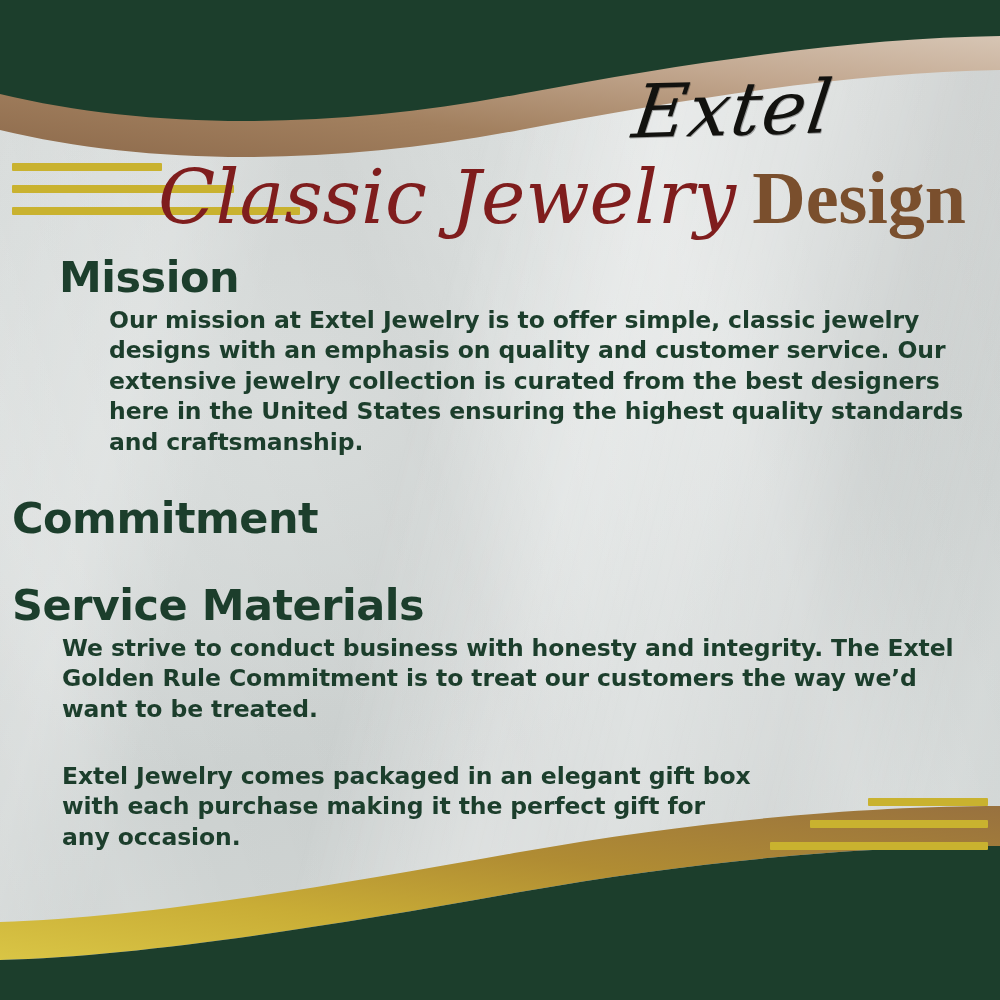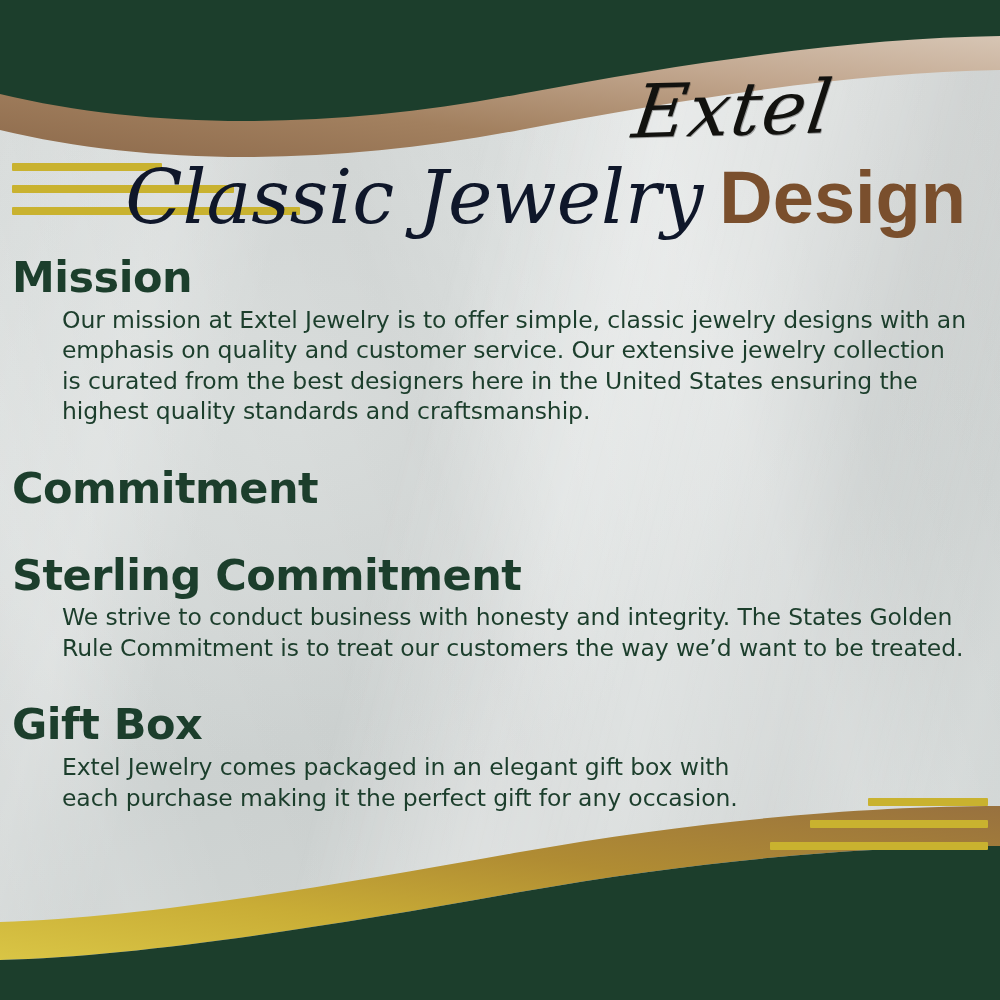--- a/index.html
+++ b/index.html
@@ -111,25 +111,25 @@
     right: 34px;
     top: 153px;
     text-align: right;
     white-space: nowrap;
   }
   .title-main {
     font-family: "DejaVu Serif", "Liberation Serif", serif;
     font-style: italic;
     font-weight: 400;
     font-size: 75px;
-    color: #0f172a;
+    color: #7f1d1d;
     letter-spacing: 0px;
   }
   .title-accent {
-    font-family: Liberation Sans, sans-serif;
+    font-family: Liberation Serif, serif;
     font-style: normal;
     font-weight: 700;
     font-size: 74px;
     color: #7a4f2d;
     margin-left: 16px;
   }
 
   
   .sections {
     position: absolute;
@@ -143,27 +143,27 @@
     font-family: "DejaVu Sans", "Liberation Sans", sans-serif;
     font-weight: 700;
     font-size: 43px;
     line-height: 1.18;
     color: #1c3e2c;
     letter-spacing: -0.5px;
   }
   .sec-body {
     margin: 0 34px 0 62px;
     font-family: "DejaVu Sans", "Liberation Sans", sans-serif;
-    font-weight: 400;
+    font-weight: 700;
     font-size: 23.5px;
     line-height: 1.30;
     color: #1c3e2c;
     letter-spacing: -0.1px;
   }
-  .sec-mission   { margin-top: 0px; }
+  .sec-mission   { margin-top: 0px; padding-left: 47px; }
   .sec-materials { margin-top: 36px; }
   .sec-service   { margin-top: 36px; }
   .sec-giftbox   { margin-top: 36px; }
   .sec-giftbox .sec-body { margin-right: 240px; }
 </style>
 </head>
 <body>
 
 <div id="poster">
 
@@ -225,23 +225,22 @@
     <div class="section sec-mission">
       <h2 class="sec-heading">Mission</h2>
       <p class="sec-body">Our mission at Extel Jewelry is to offer simple, classic jewelry designs with an emphasis on quality and customer service. Our extensive jewelry collection is curated from the best designers here in the United States ensuring the highest quality standards and craftsmanship.</p>
     </div>
 
     <div class="section sec-materials">
       <h2 class="sec-heading">Commitment</h2>
     </div>
 
     <div class="section sec-service">
-      <h2 class="sec-heading">Sterling Commitment</h2>
-      <p class="sec-body">We strive to conduct business with honesty and integrity. The States Golden Rule Commitment is to treat our customers the way we’d want to be treated.</p>
+      <h2 class="sec-heading">Service Materials</h2>
+      <p class="sec-body">We strive to conduct business with honesty and integrity. The Extel Golden Rule Commitment is to treat our customers the way we’d want to be treated.</p>
     </div>
 
     <div class="section sec-giftbox">
-      <h2 class="sec-heading">Gift Box</h2>
       <p class="sec-body">Extel Jewelry comes packaged in an elegant gift box with each purchase making it the perfect gift for any occasion.</p>
     </div>
 
   </div>
 </div>
 
 </body></html>

